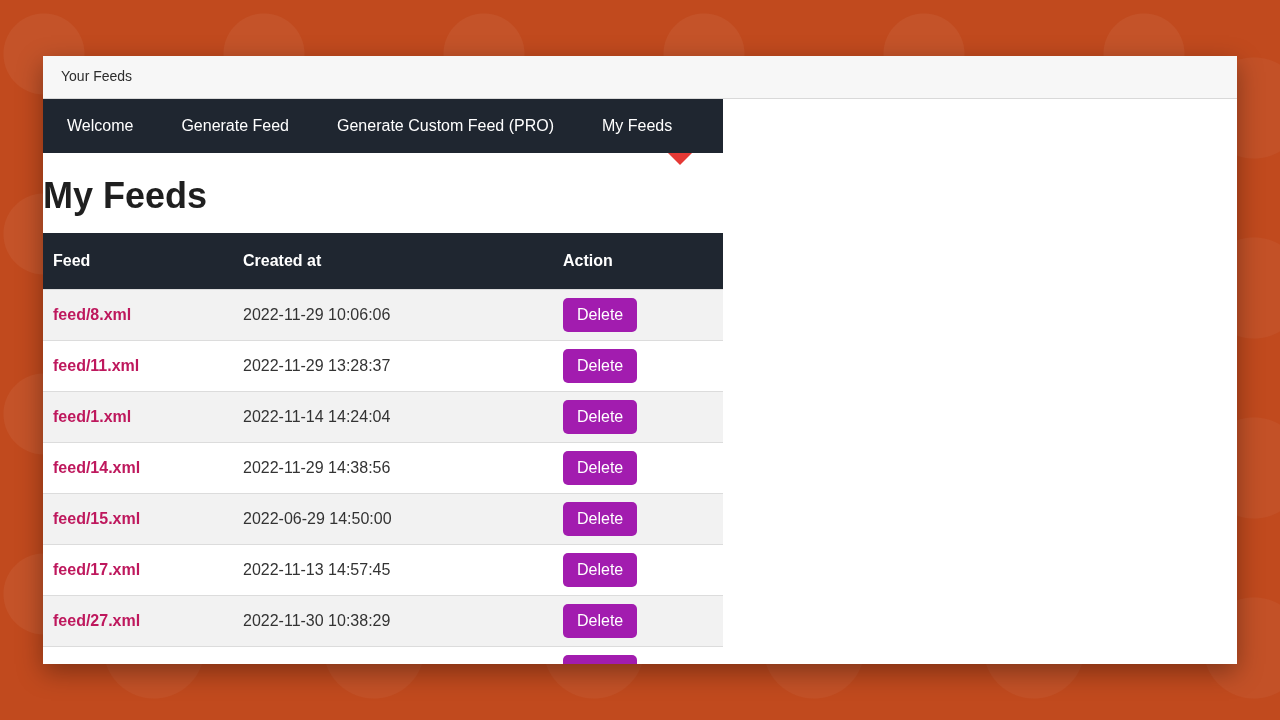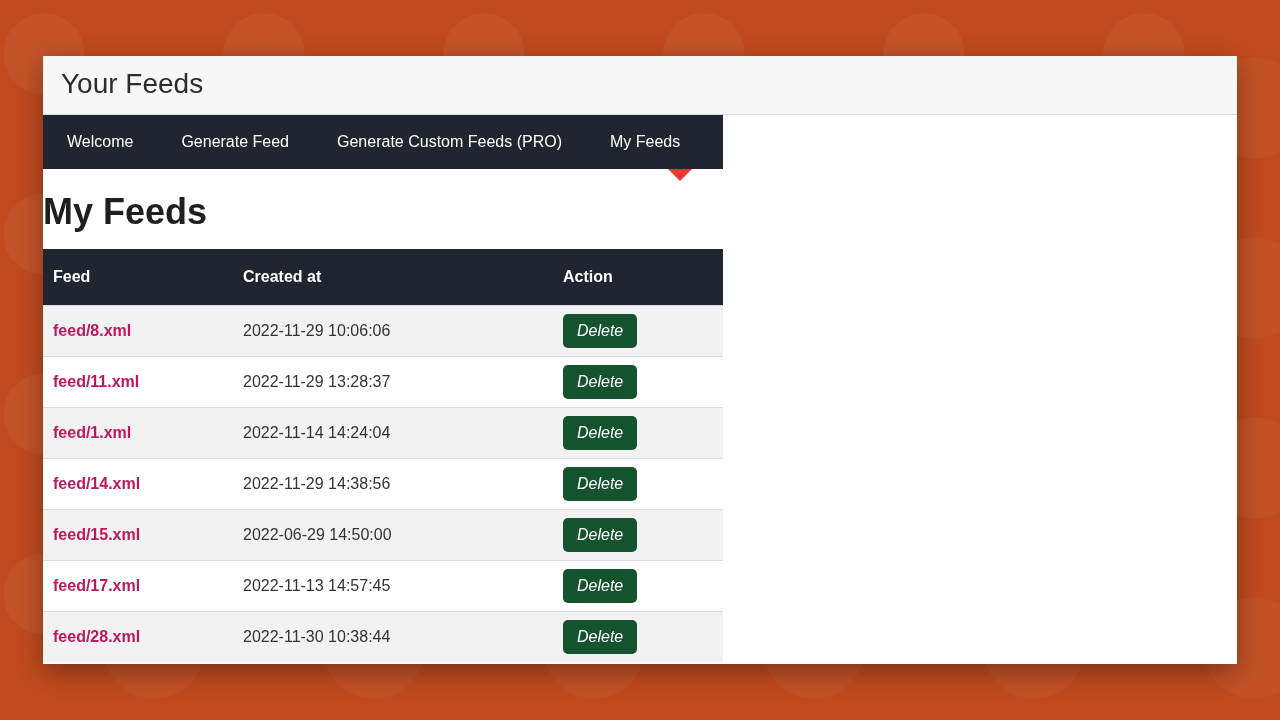--- a/index.html
+++ b/index.html
@@ -26,21 +26,21 @@
     background: #ffffff;
     box-shadow: 0 8px 24px rgba(0,0,0,0.35);
     overflow: hidden;
     display: flex;
     flex-direction: column;
   }
   .card-header {
     background: #f7f7f7;
     padding: 12px 18px 14px 18px;
     border-bottom: 1px solid #d9d9d9;
-    font-size: 28px;
+    font-size: 14px;
     color: #2d2d2d;
   }
   .card-body {
     flex: 1;
     overflow: hidden;
     position: relative;
   }
   .inner {
     width: 680px;
   }
@@ -90,48 +90,47 @@
     color: #333;
   }
   tbody tr:nth-child(odd) td { background: #f2f2f2; }
   tbody tr:nth-child(even) td { background: #ffffff; }
   td.feed a {
     color: #be185d;
     text-decoration: none;
     font-weight: bold;
   }
   .btn-delete {
-    background: #14532d;
+    background: #a21caf;
     color: #fff;
     border: none;
     border-radius: 5px;
     padding: 8px 14px;
     font-size: 16px;
     cursor: pointer;
-    font-style: italic;
   }
   col.c-feed   { width: 190px; }
   col.c-date   { width: 320px; }
   col.c-action { width: auto; }
 </style>
 </head>
 <body>
 <div class="bg-pattern"></div>
 
 <div class="card">
   <div class="card-header">
     <span>Your Feeds</span>
   </div>
   <div class="card-body">
     <div class="inner">
 
       <div class="nav">
         <div class="nav-item">Welcome</div>
         <div class="nav-item">Generate Feed</div>
-        <div class="nav-item">Generate Custom Feeds (PRO)</div>
+        <div class="nav-item">Generate Custom Feed (PRO)</div>
         <div class="nav-item">My Feeds</div>
         <div class="caret"></div>
       </div>
 
       <h1 class="page-title">My Feeds</h1>
 
       <table>
         <colgroup>
           <col class="c-feed">
             <col class="c-date">
@@ -169,20 +168,25 @@
               <td class="feed"><a href="#">feed/15.xml</a></td>
               <td>2022-06-29 14:50:00</td>
               <td><button class="btn-delete">Delete</button></td>
             </tr>
             <tr>
               <td class="feed"><a href="#">feed/17.xml</a></td>
               <td>2022-11-13 14:57:45</td>
               <td><button class="btn-delete">Delete</button></td>
             </tr>
             <tr>
+              <td class="feed"><a href="#">feed/27.xml</a></td>
+              <td>2022-11-30 10:38:29</td>
+              <td><button class="btn-delete">Delete</button></td>
+            </tr>
+            <tr>
               <td class="feed"><a href="#">feed/28.xml</a></td>
               <td>2022-11-30 10:38:44</td>
               <td><button class="btn-delete">Delete</button></td>
             </tr>
           </tbody>
       </table>
 
     </div>
   </div>
 </div>

